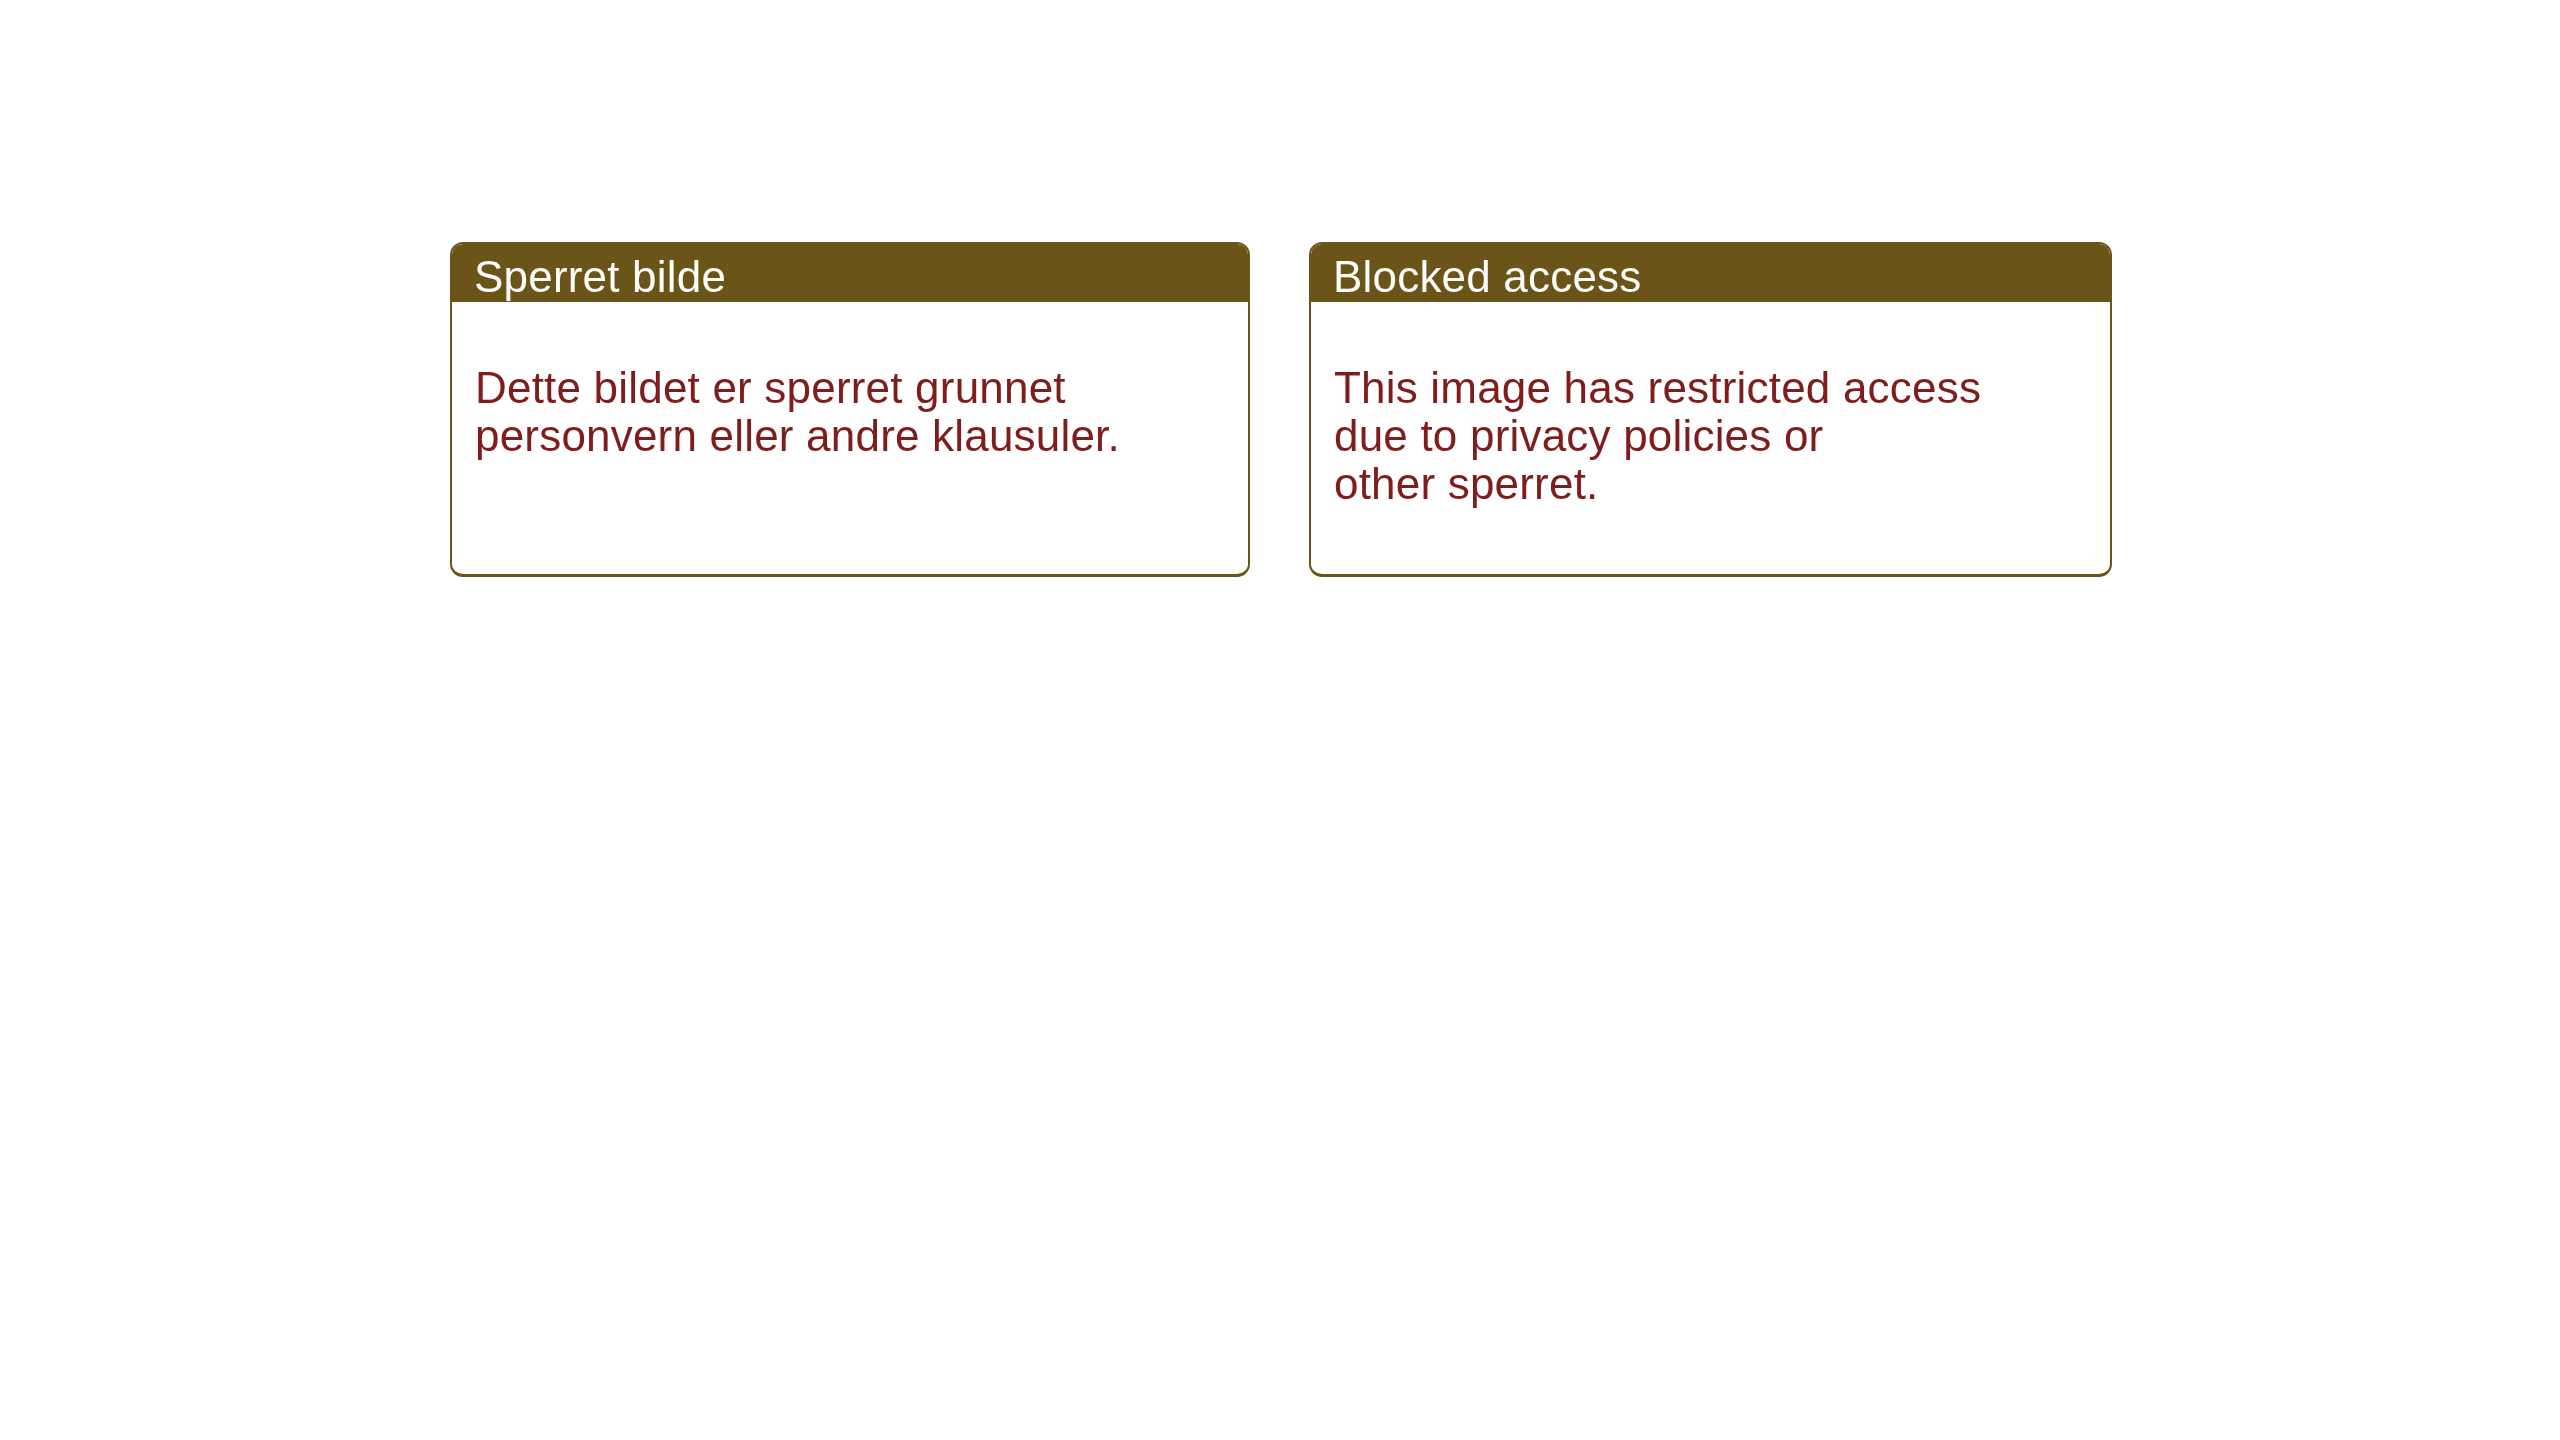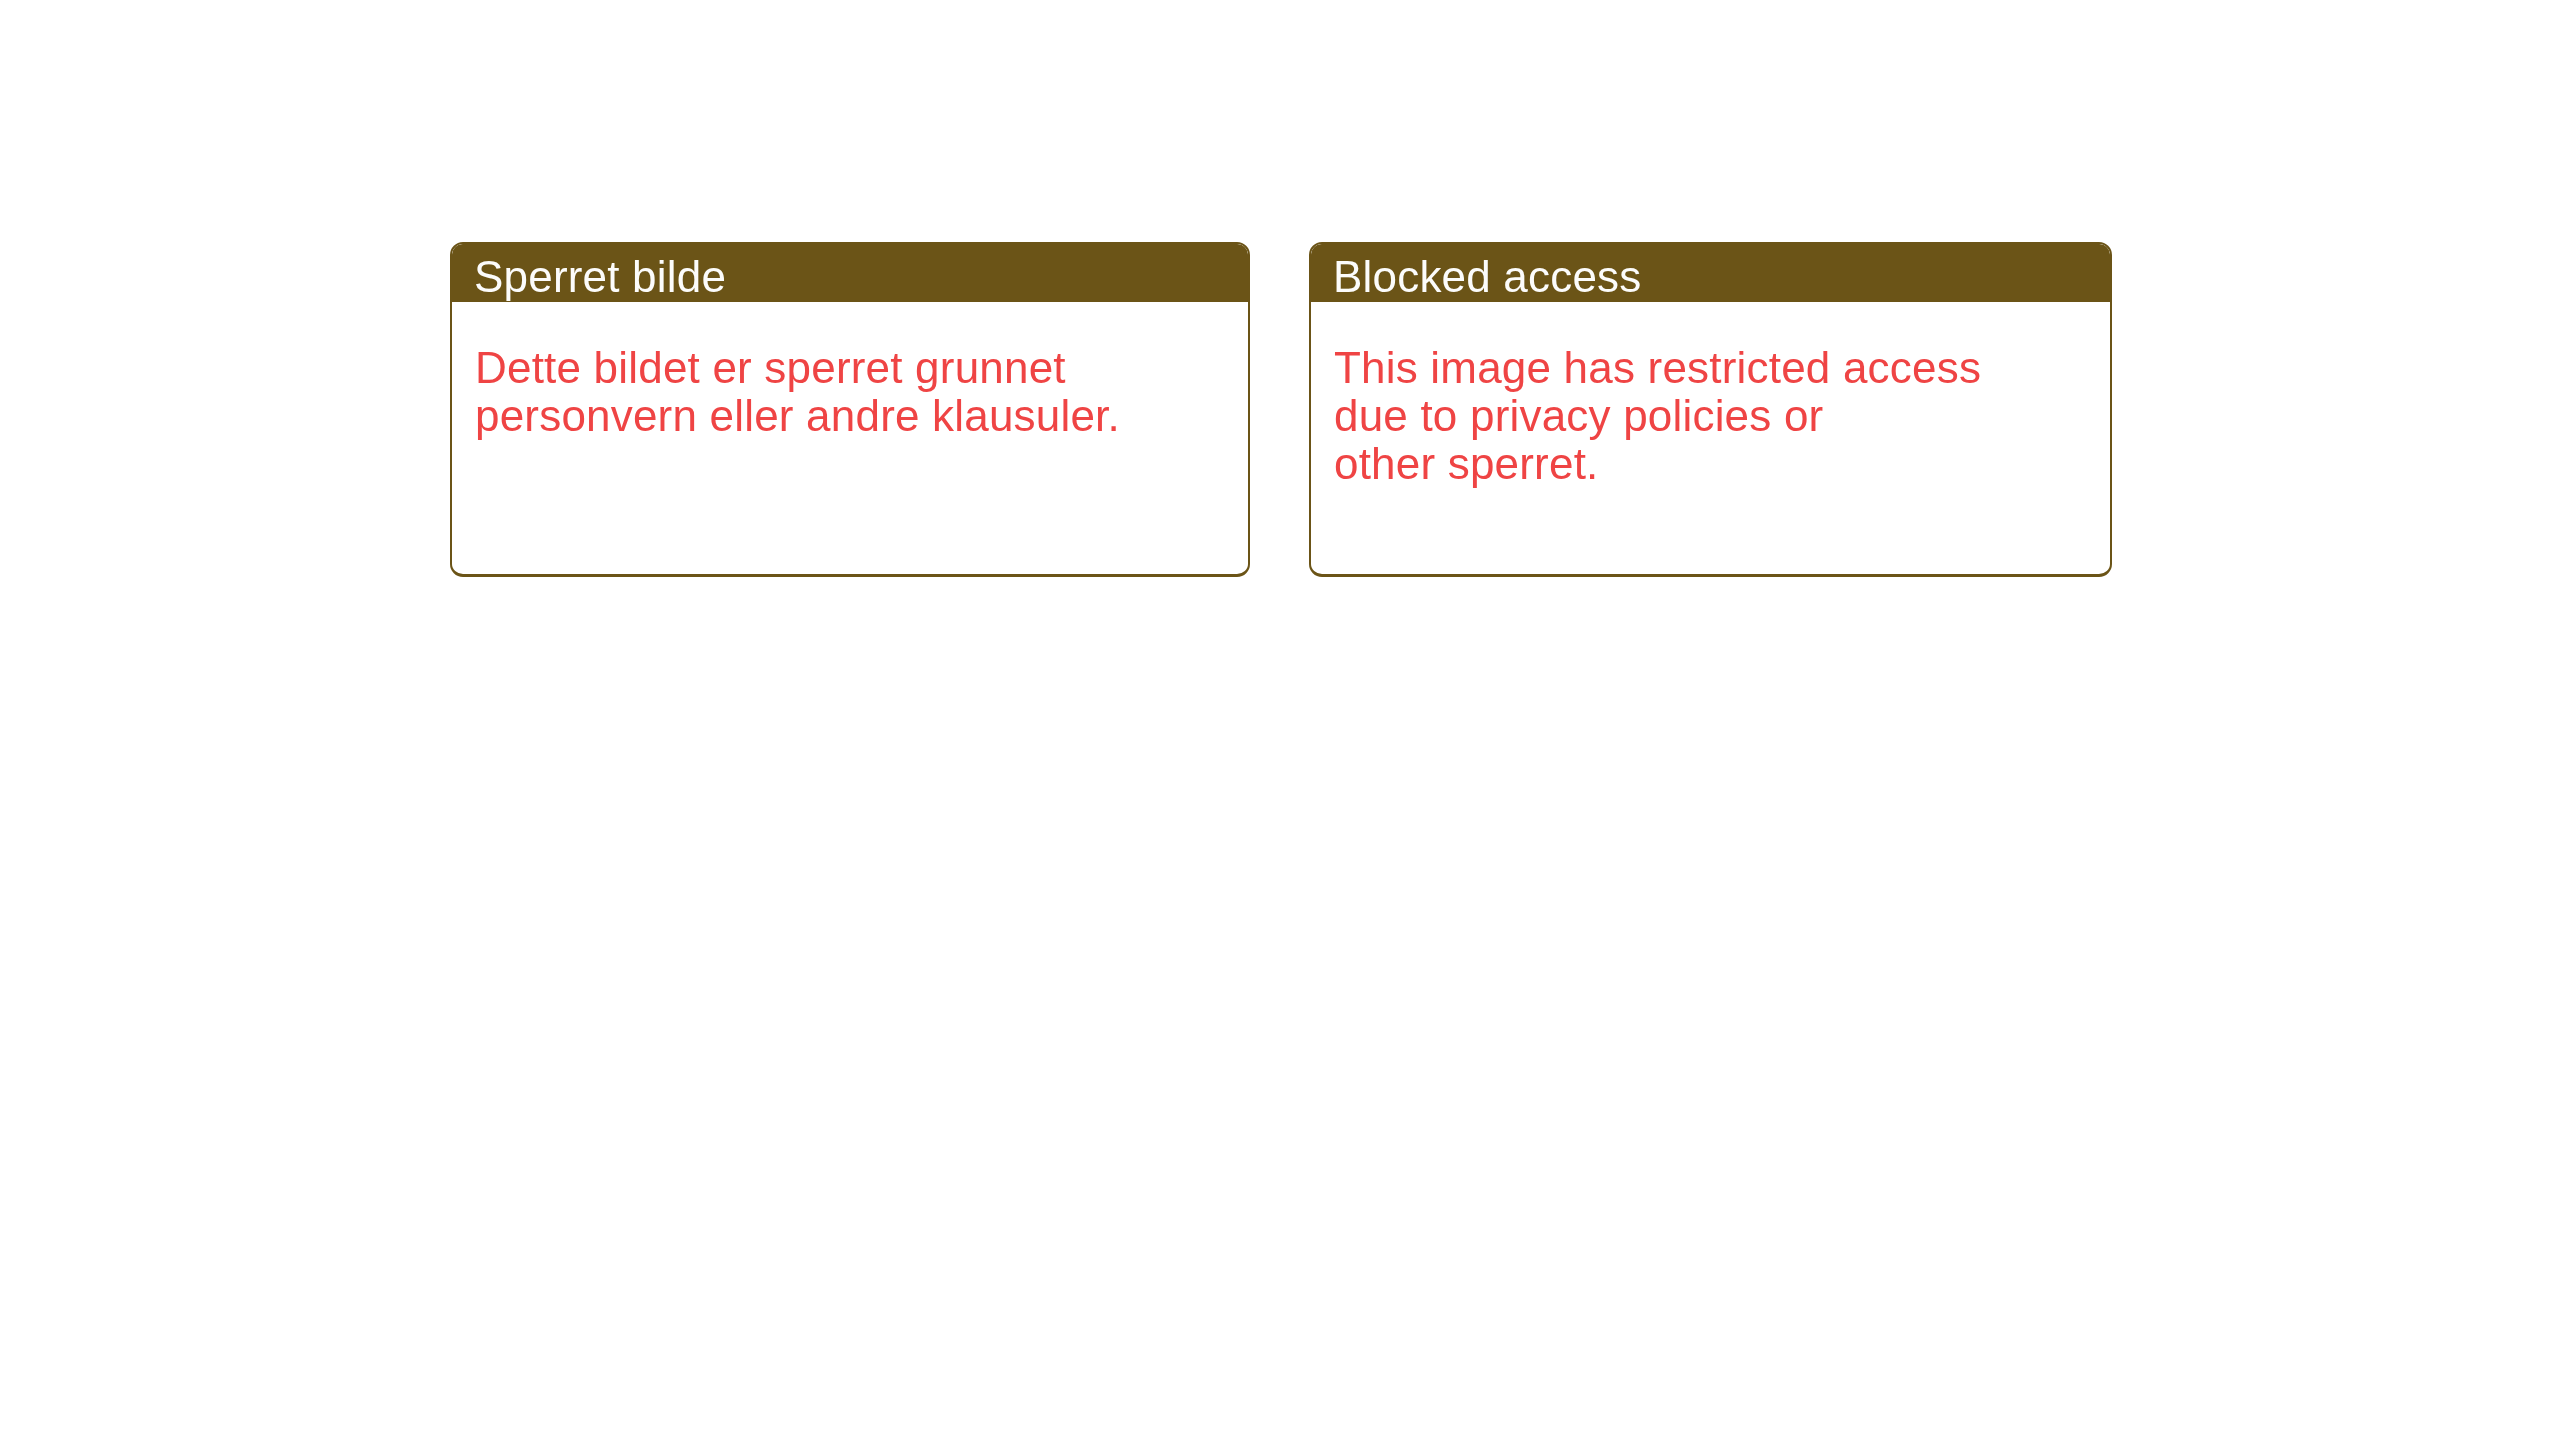--- a/index.html
+++ b/index.html
@@ -42,23 +42,24 @@
     padding: 0 22px;
     font-size: 44px;
     letter-spacing: 0.2px;
     border-top-left-radius: 10px;
     border-top-right-radius: 10px;
   }
   .notice-card .card-body {
     padding: 42px 24px 0 23px;
     font-size: 44px;
     line-height: 48px;
-    color: #ef4444;
+    color: #7f1d1d;
     white-space: pre-line;
     letter-spacing: 0.2px;
+    margin-top: 20px;
   }
 </style>
 </head>
 <body>
 
 <div class="notice-card no">
   <div class="card-header">
     <span>Sperret bilde</span>
   </div>
   <div class="card-body">Dette bildet er sperret grunnet

